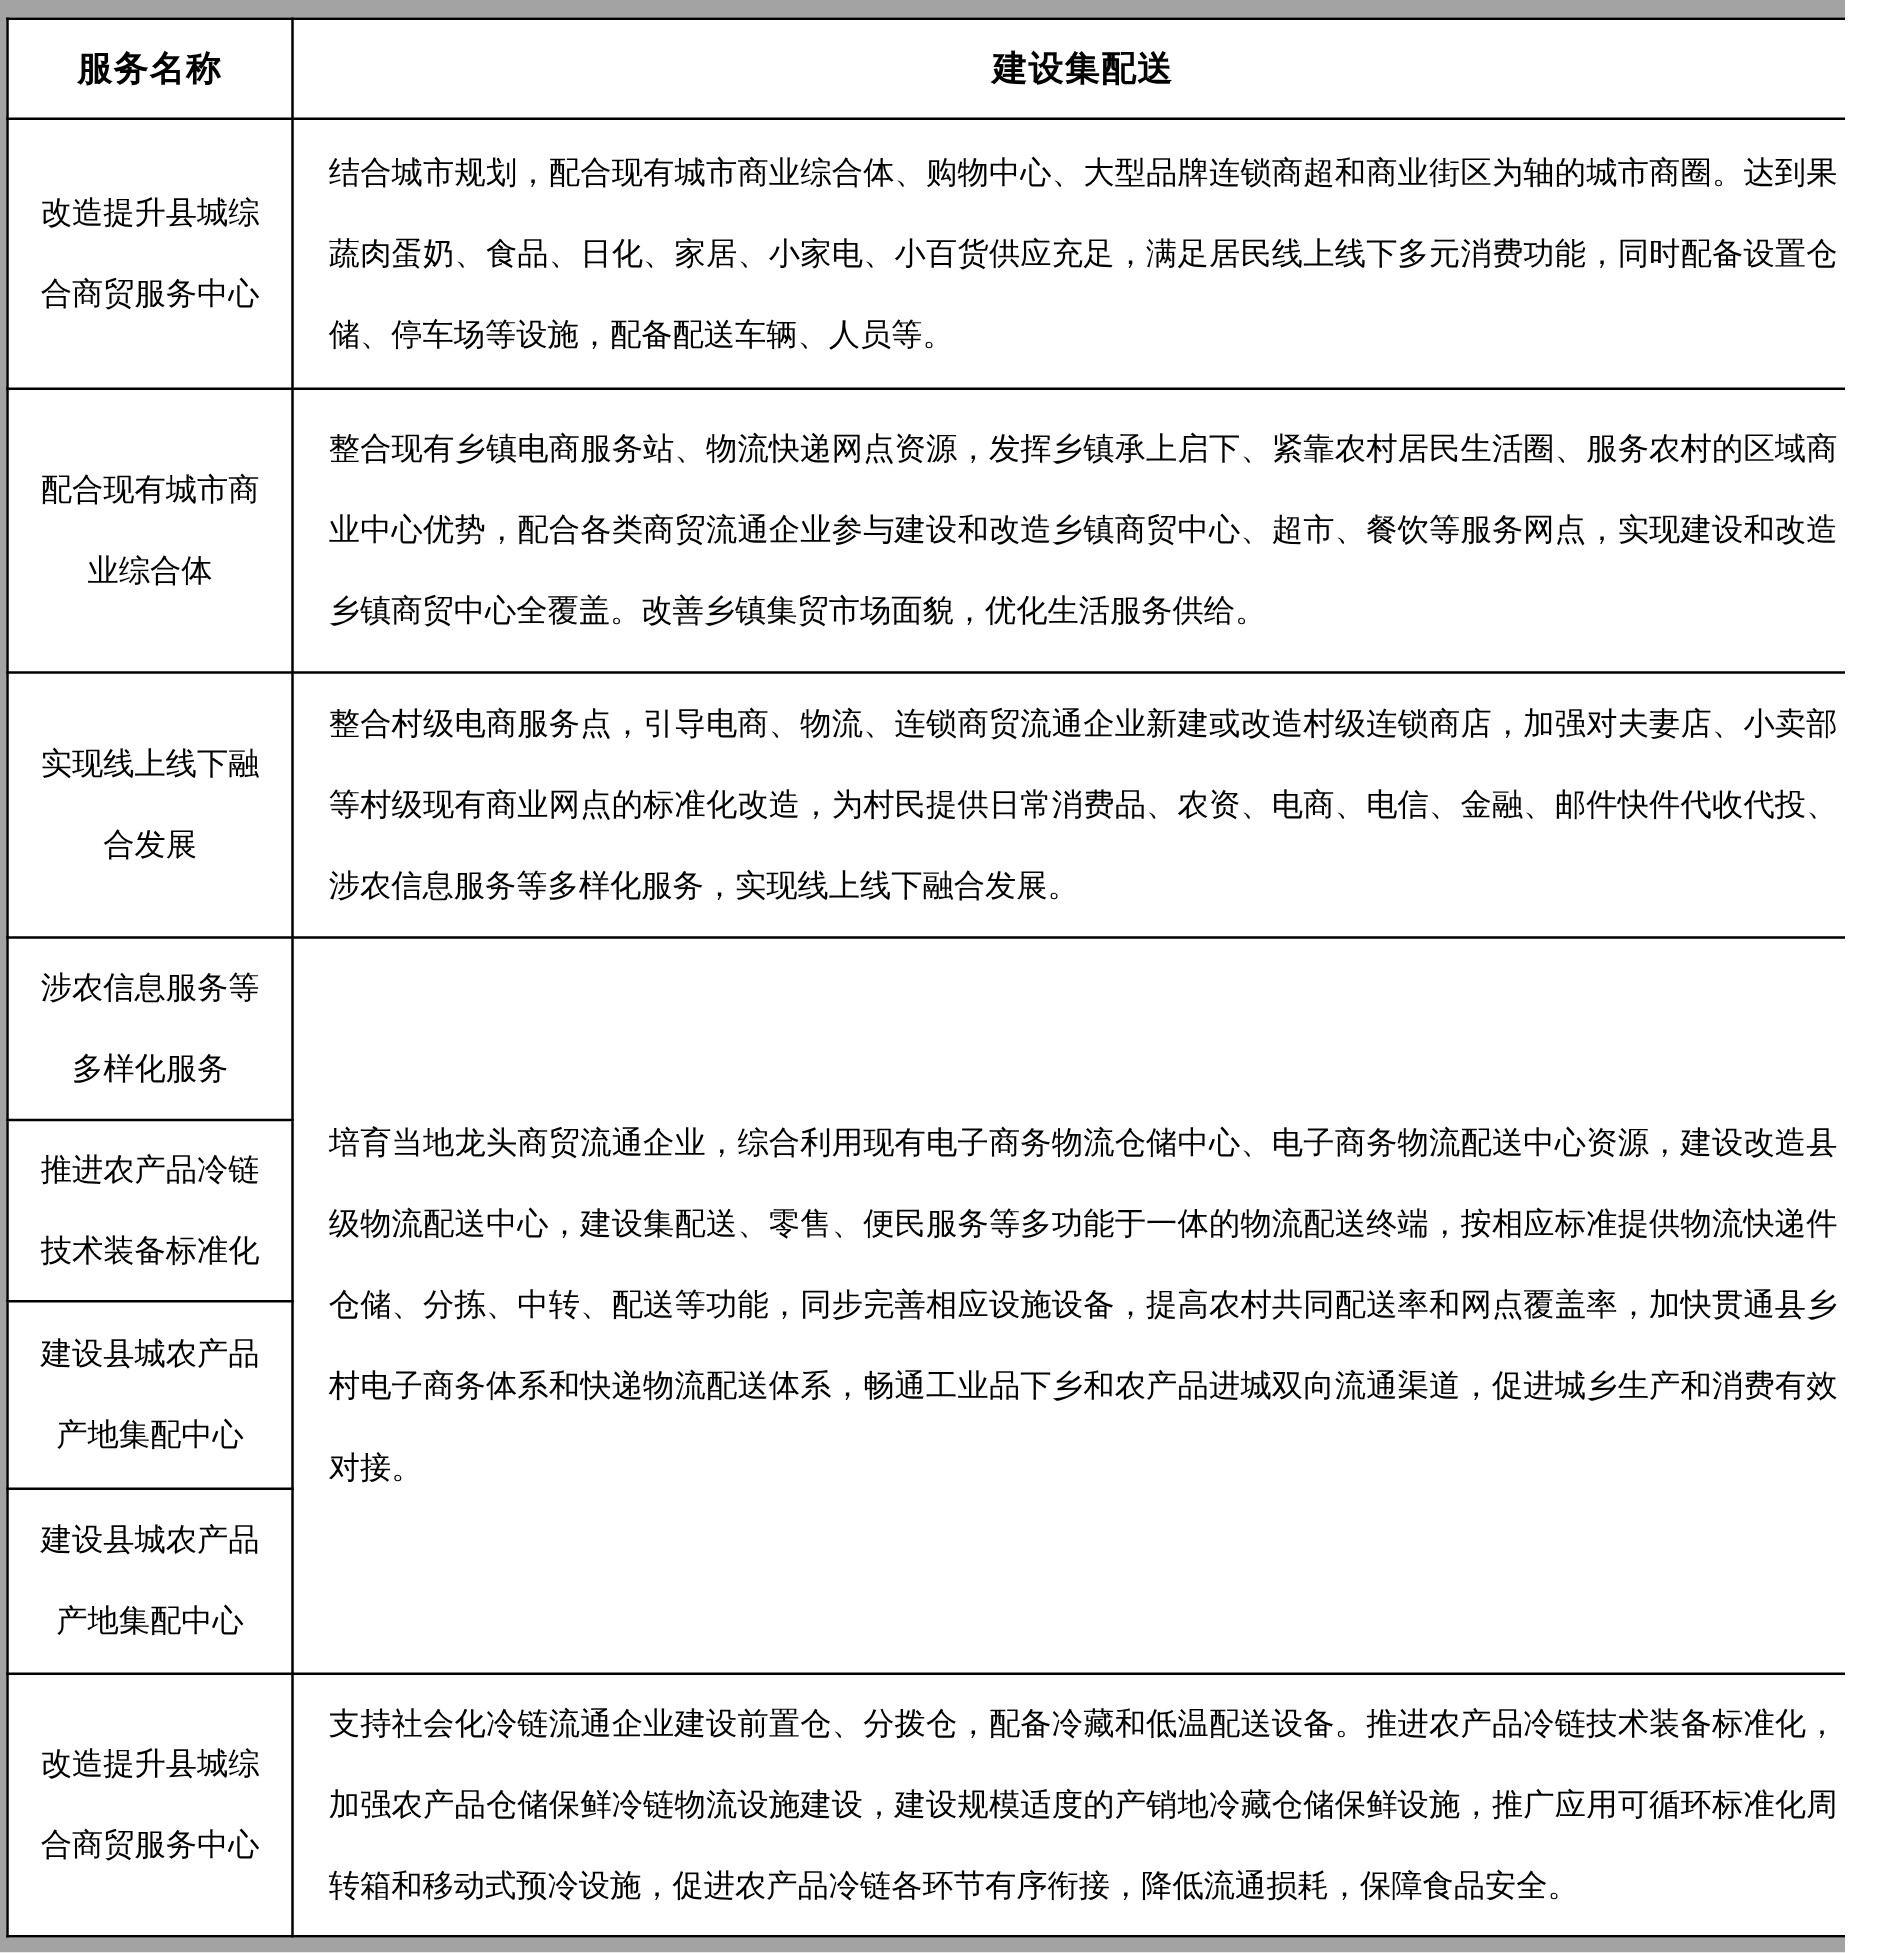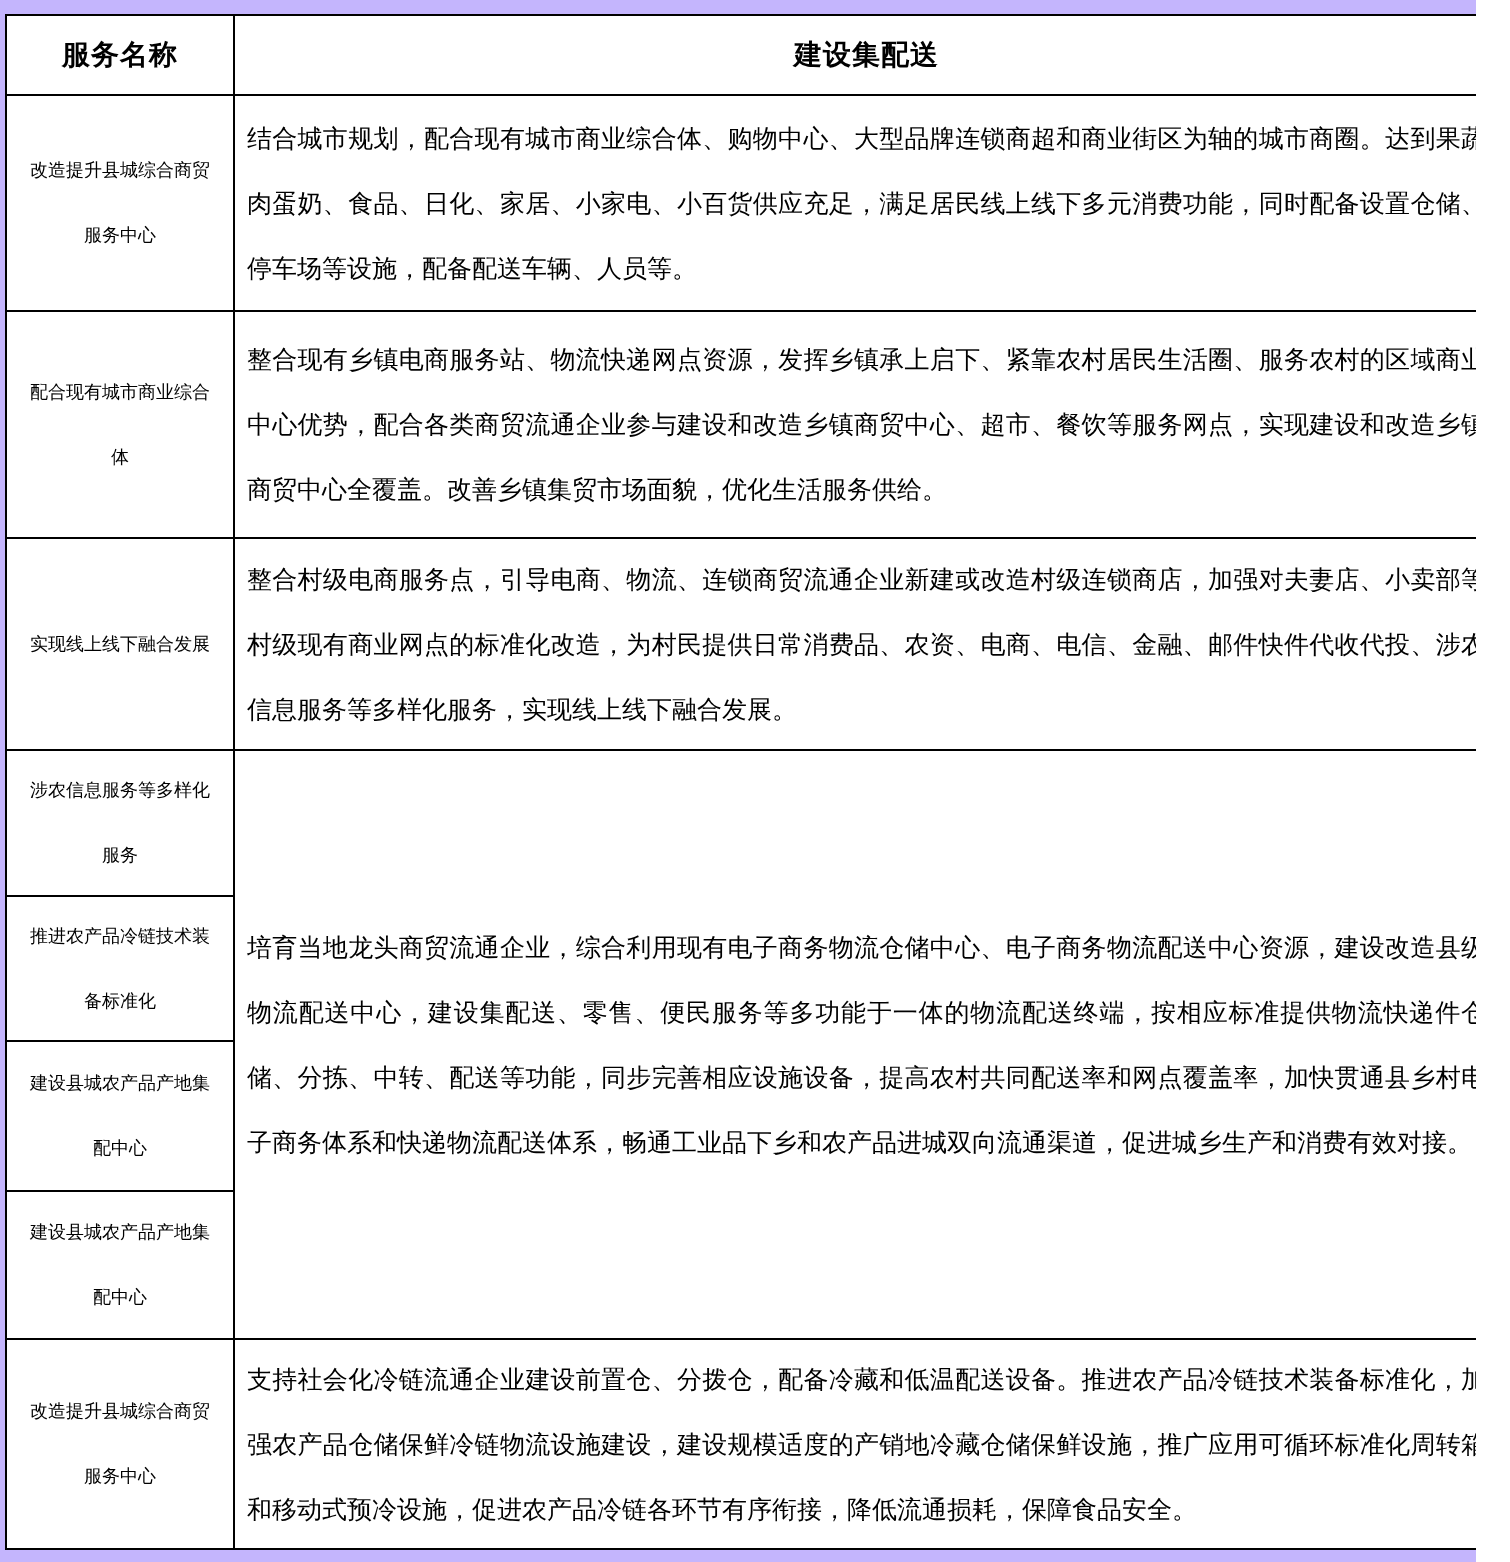--- a/index.html
+++ b/index.html
@@ -6,21 +6,21 @@
     margin: 0;
     padding: 0;
     background: #ffffff;
     color: #000000;
     font-family: "Liberation Sans", sans-serif;
   }
   .page {
     position: relative;
     width: 1476px;
     height: 1562px;
-    background: #c4b5fd;
+    background: #a3a3a3;
     overflow: hidden;
   }
   table.doc-table {
     position: absolute;
     left: 5px;
     top: 14px;
     width: 1495px;
     border-collapse: collapse;
     table-layout: fixed;
     background: #ffffff;
@@ -32,32 +32,32 @@
     overflow: hidden;
   }
   th.hdr {
     font-size: 28px;
     font-weight: bold;
     text-align: center;
     padding: 0;
     letter-spacing: 1px;
   }
   td.name-cell {
-    font-size: 18px;
+    font-size: 25px;
     line-height: 65px;
     text-align: center;
     padding: 0 19px;
   }
   td.content-cell {
     font-size: 25px;
     line-height: 65px;
     text-align: justify;
     text-align-last: left;
     text-justify: inter-character;
-    padding: 0 12px;
+    padding: 0 28px;
     margin-left: 16px;
   }
   tr.h-header { height: 80px; }
   tr.h1 { height: 216px; }
   tr.h2 { height: 227px; }
   tr.h3 { height: 212px; }
   tr.h4 { height: 146px; }
   tr.h5 { height: 145px; }
   tr.h6 { height: 150px; }
   tr.h7 { height: 148px; }

